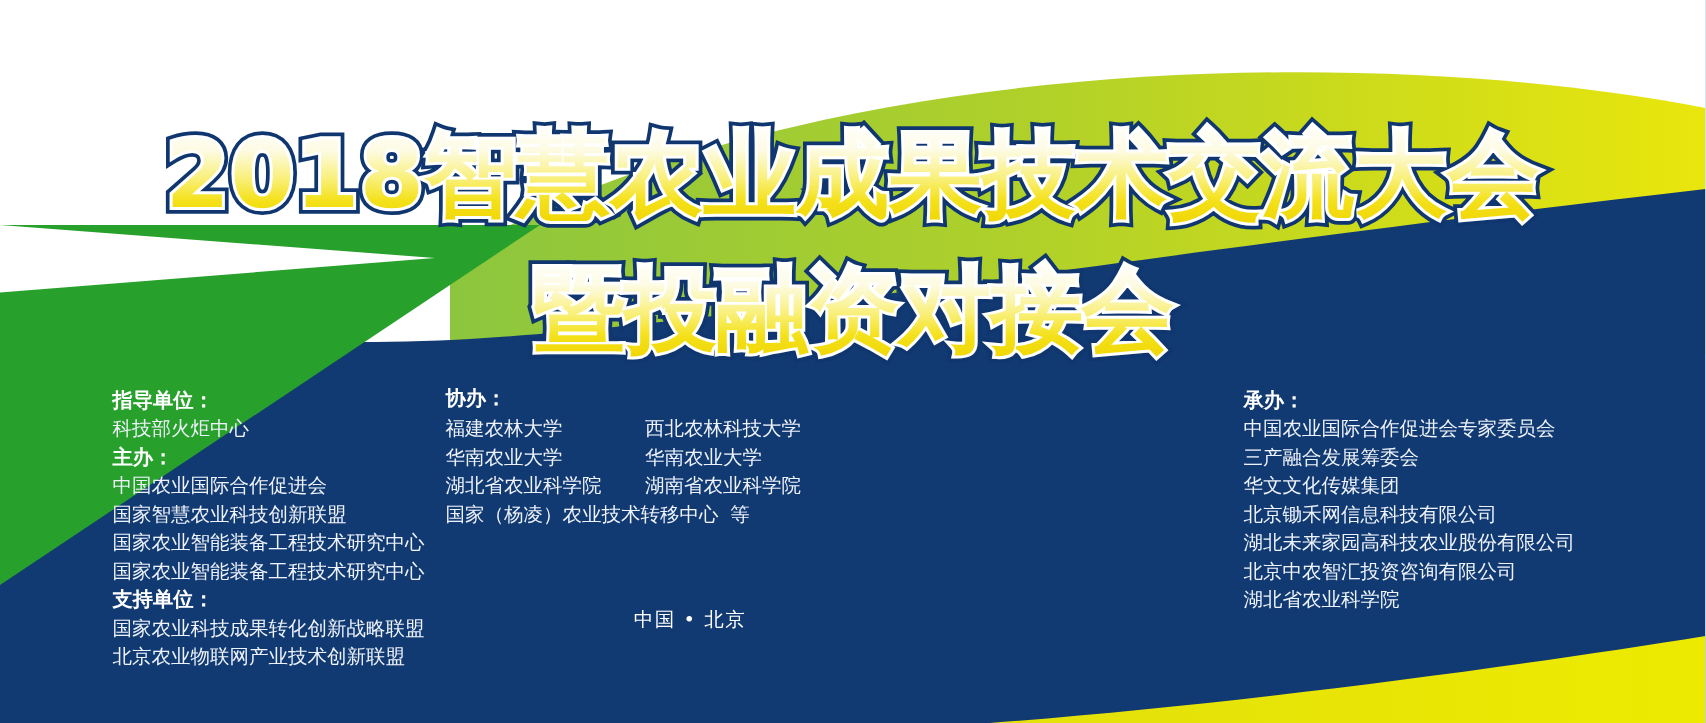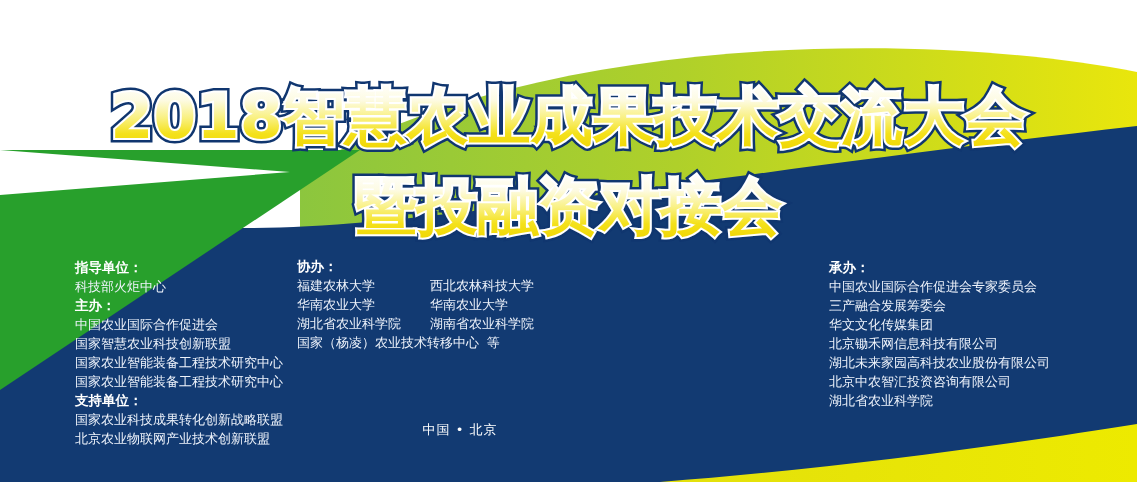--- a/index.html
+++ b/index.html
@@ -104,21 +104,21 @@
     display:flex;
     font-size:13px;
     line-height:19px;
     color:#eef3fb;
     white-space:nowrap;
   }
   .ln-pair > span:first-child{width:133px;display:inline-block;}
 
   .place{
     position:absolute;
-    left:0; top:421px;
+    left:0; top:404px;
     width:920px;
     text-align:center;
     font-size:13px;
     color:#ffffff;
     letter-spacing:1px;
   }
 </style>
 </head>
 <body>
 

